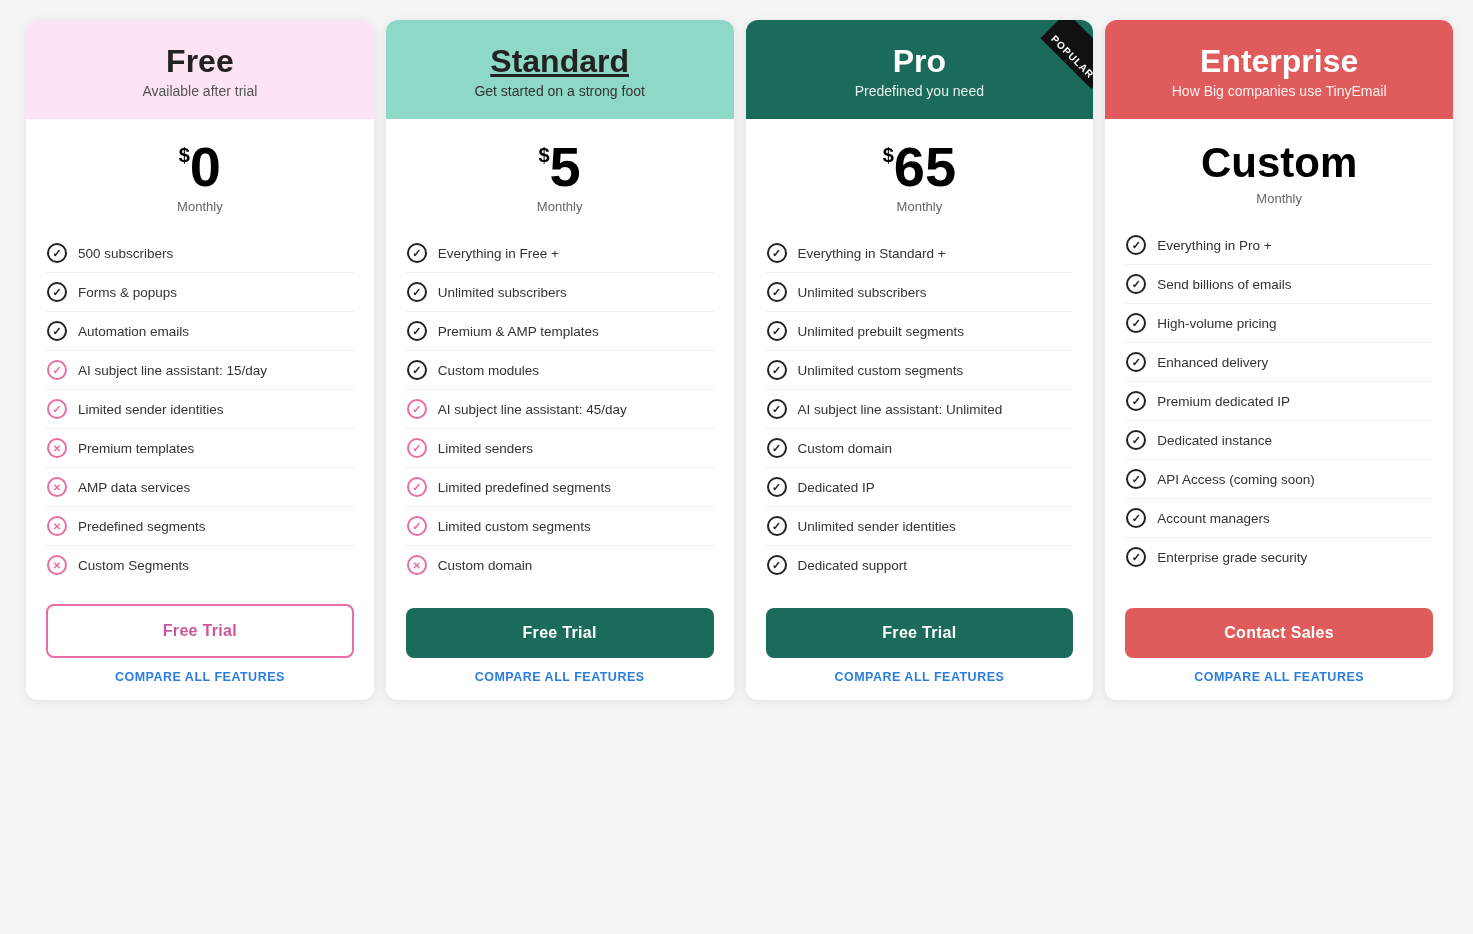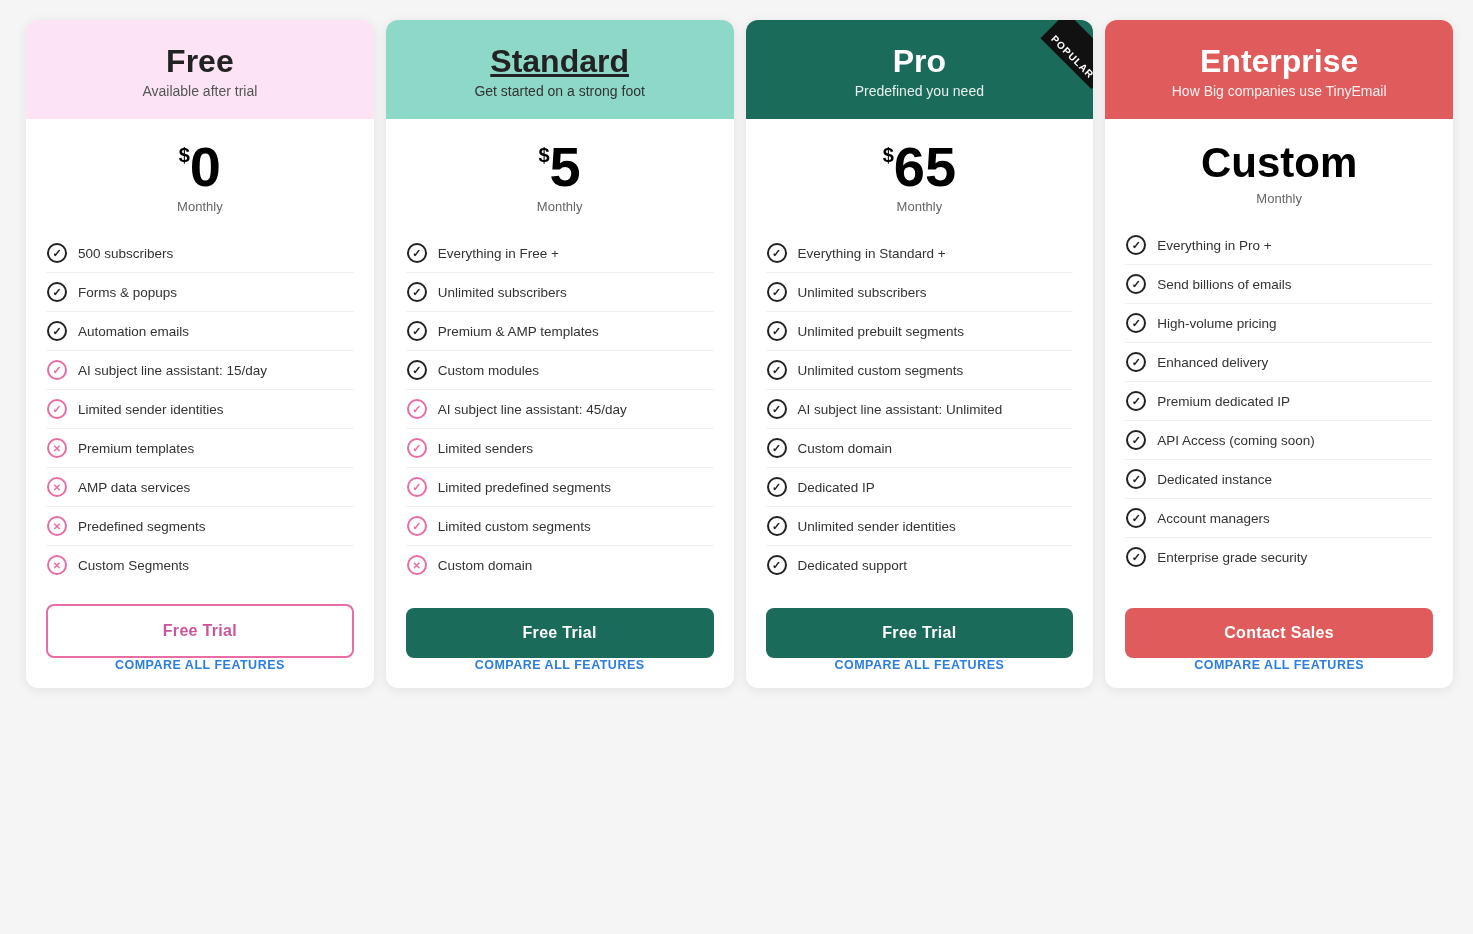--- a/index.html
+++ b/index.html
@@ -159,21 +159,21 @@
       align-items: center;
       justify-content: center;
       color: #e86da4;
       font-size: 11px;
     }
     .cta-area {
       margin-top: 20px;
       display: flex;
       flex-direction: column;
       align-items: center;
-      gap: 0;
+      gap: 12px;
     }
     .btn-cta {
       width: 100%;
       padding: 16px;
       border-radius: 8px;
       font-size: 16px;
       font-weight: 700;
       border: none;
       cursor: pointer;
       letter-spacing: 0.3px;
@@ -536,29 +536,29 @@
               </span>
             </span>
             <span>Premium dedicated IP</span>
           </li>
           <li class="feature-item">
             <span class="feature-icon">
               <span class="icon-check-dark">
                 <span class="checkmark"></span>
               </span>
             </span>
+            <span>Dedicated instance</span>
+          </li>
+          <li class="feature-item">
+            <span class="feature-icon">
+              <span class="icon-check-dark">
+                <span class="checkmark"></span>
+              </span>
+            </span>
             <span>API Access (coming soon)</span>
-          </li>
-          <li class="feature-item">
-            <span class="feature-icon">
-              <span class="icon-check-dark">
-                <span class="checkmark"></span>
-              </span>
-            </span>
-            <span>Dedicated instance</span>
           </li>
           <li class="feature-item">
             <span class="feature-icon">
               <span class="icon-check-dark">
                 <span class="checkmark"></span>
               </span>
             </span>
             <span>Account managers</span>
           </li>
           <li class="feature-item">

